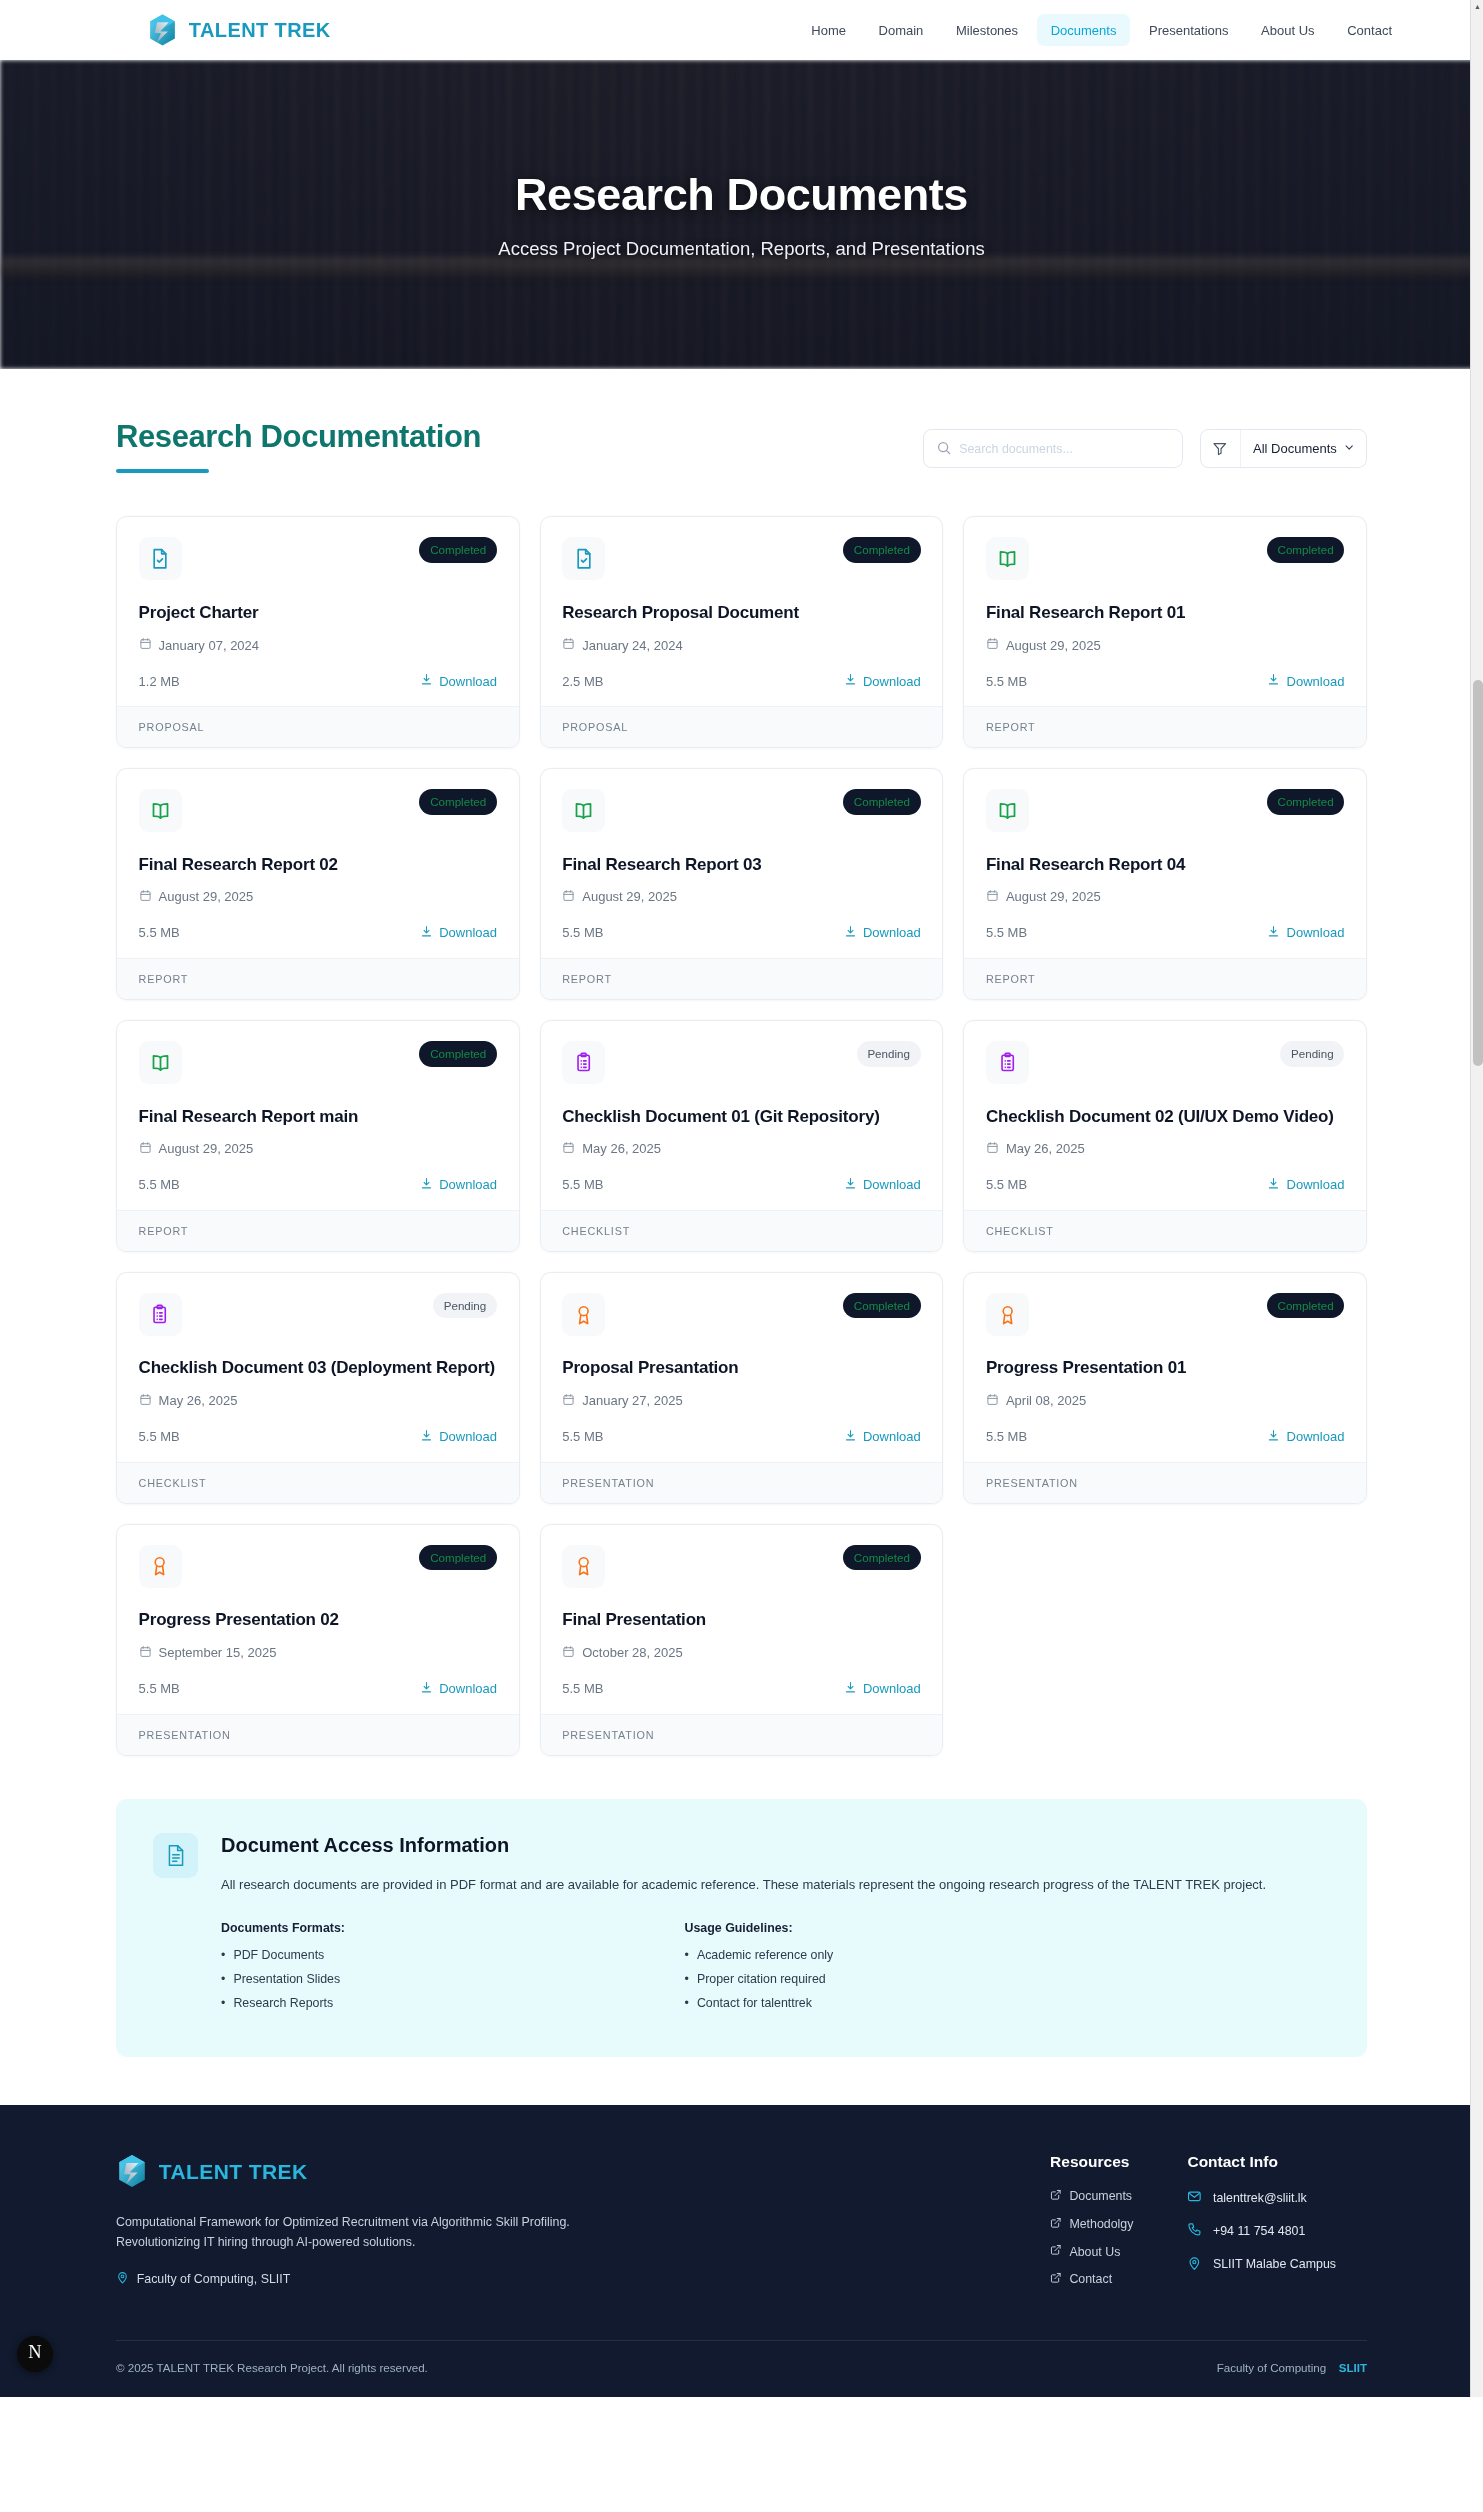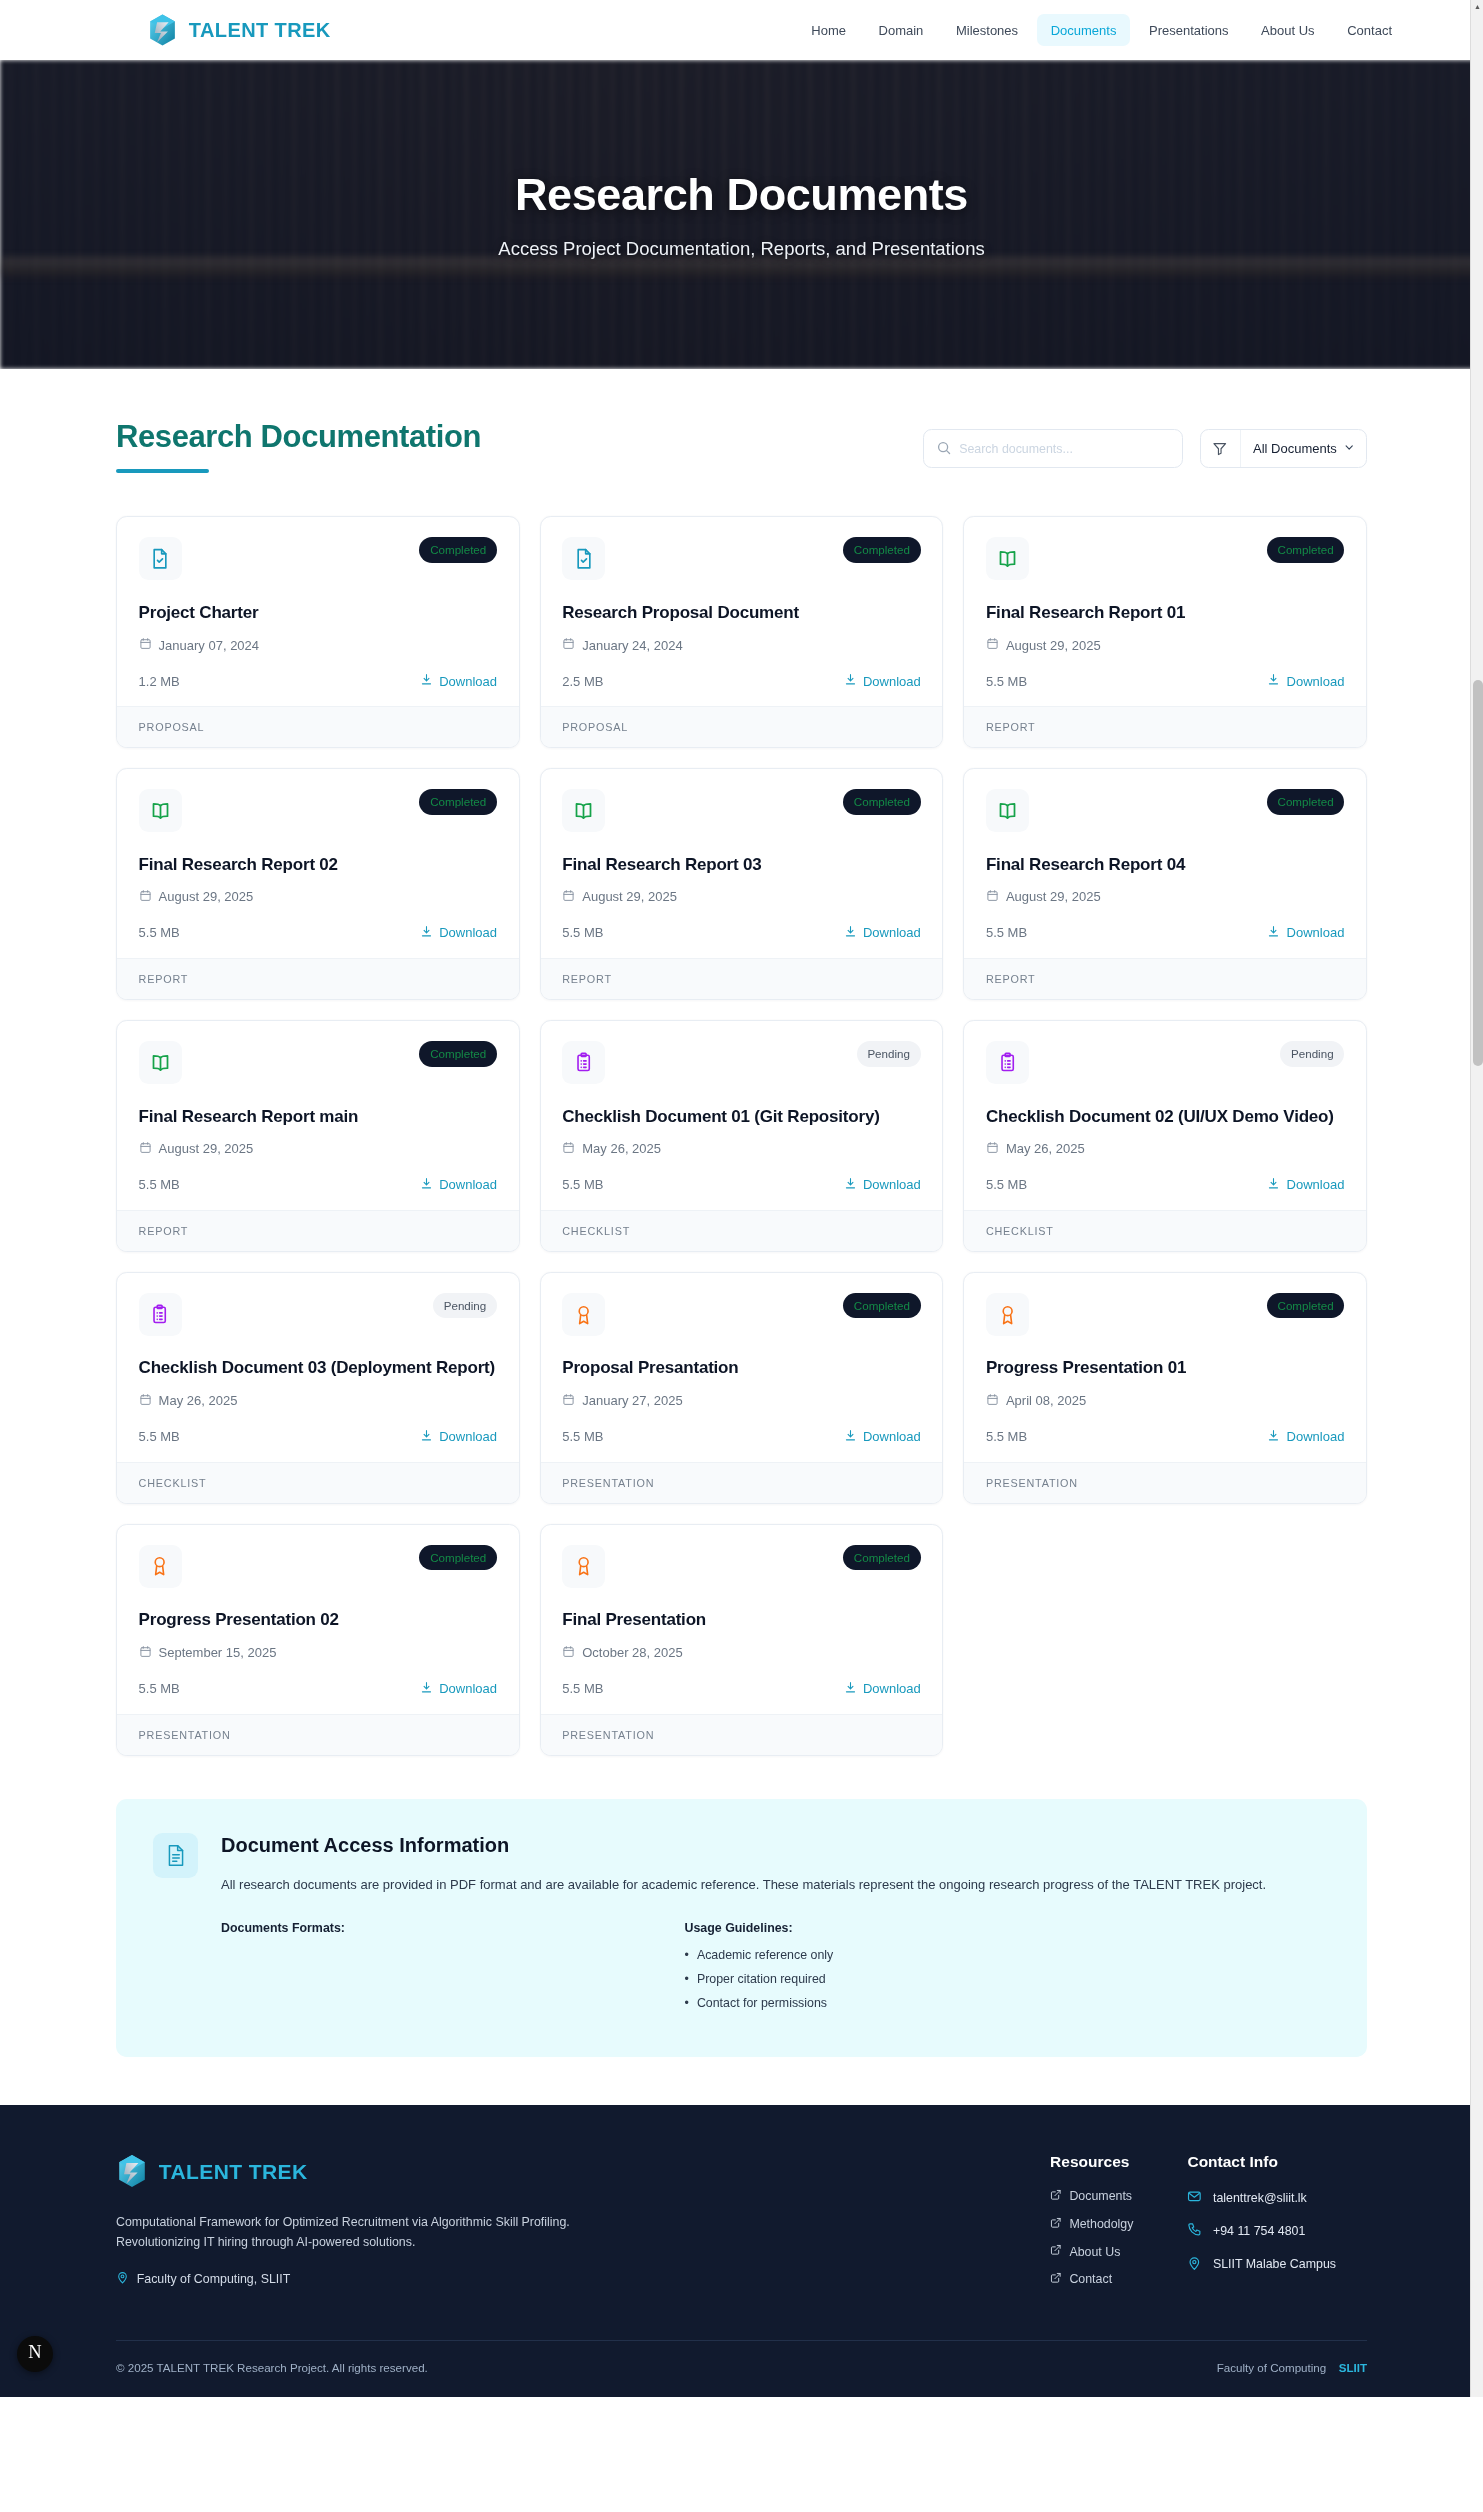--- a/index.html
+++ b/index.html
@@ -923,27 +923,32 @@
           <line x1="8" y1="17" x2="16" y2="17"></line>
           <line x1="8" y1="21" x2="13" y2="21"></line>
       </svg>
     </div>
     <div class="info-content">
       <div class="info-title">Document Access Information</div>
       <div class="info-desc">All research documents are provided in PDF format and are available for academic reference. These materials represent the ongoing research progress of the TALENT TREK project.</div>
       <div class="info-cols">
         <div>
           <div class="info-col-title">Documents Formats:</div>
+          <ul class="info-list">
+            <li>PDF Documents</li>
+            <li>Presentation Slides</li>
+            <li>Research Reports</li>
+          </ul>
         </div>
         <div>
           <div class="info-col-title">Usage Guidelines:</div>
           <ul class="info-list">
             <li>Academic reference only</li>
             <li>Proper citation required</li>
-            <li>Contact for permissions</li>
+            <li>Contact for talenttrek</li>
           </ul>
         </div>
       </div>
     </div>
   </div>
 </div>
 
 <div class="footer">
   <div class="footer-grid">
     <div class="footer-brandcol">

